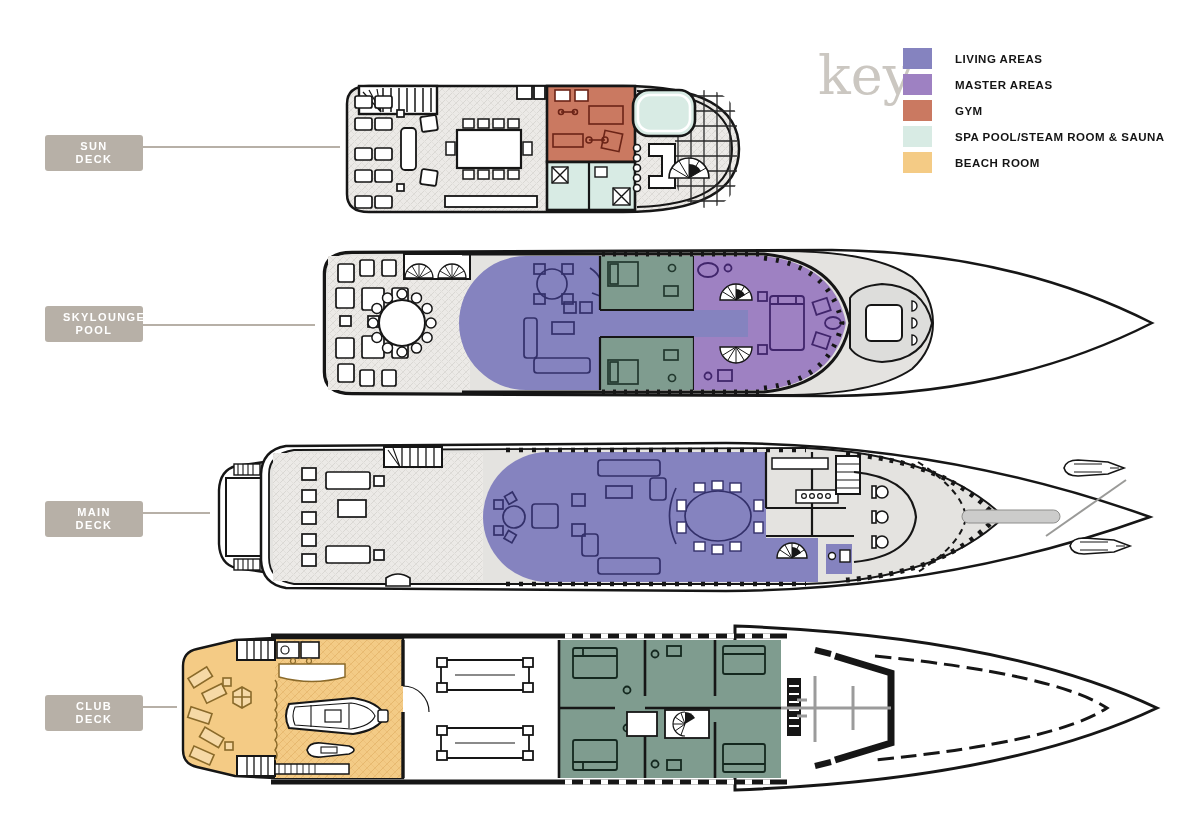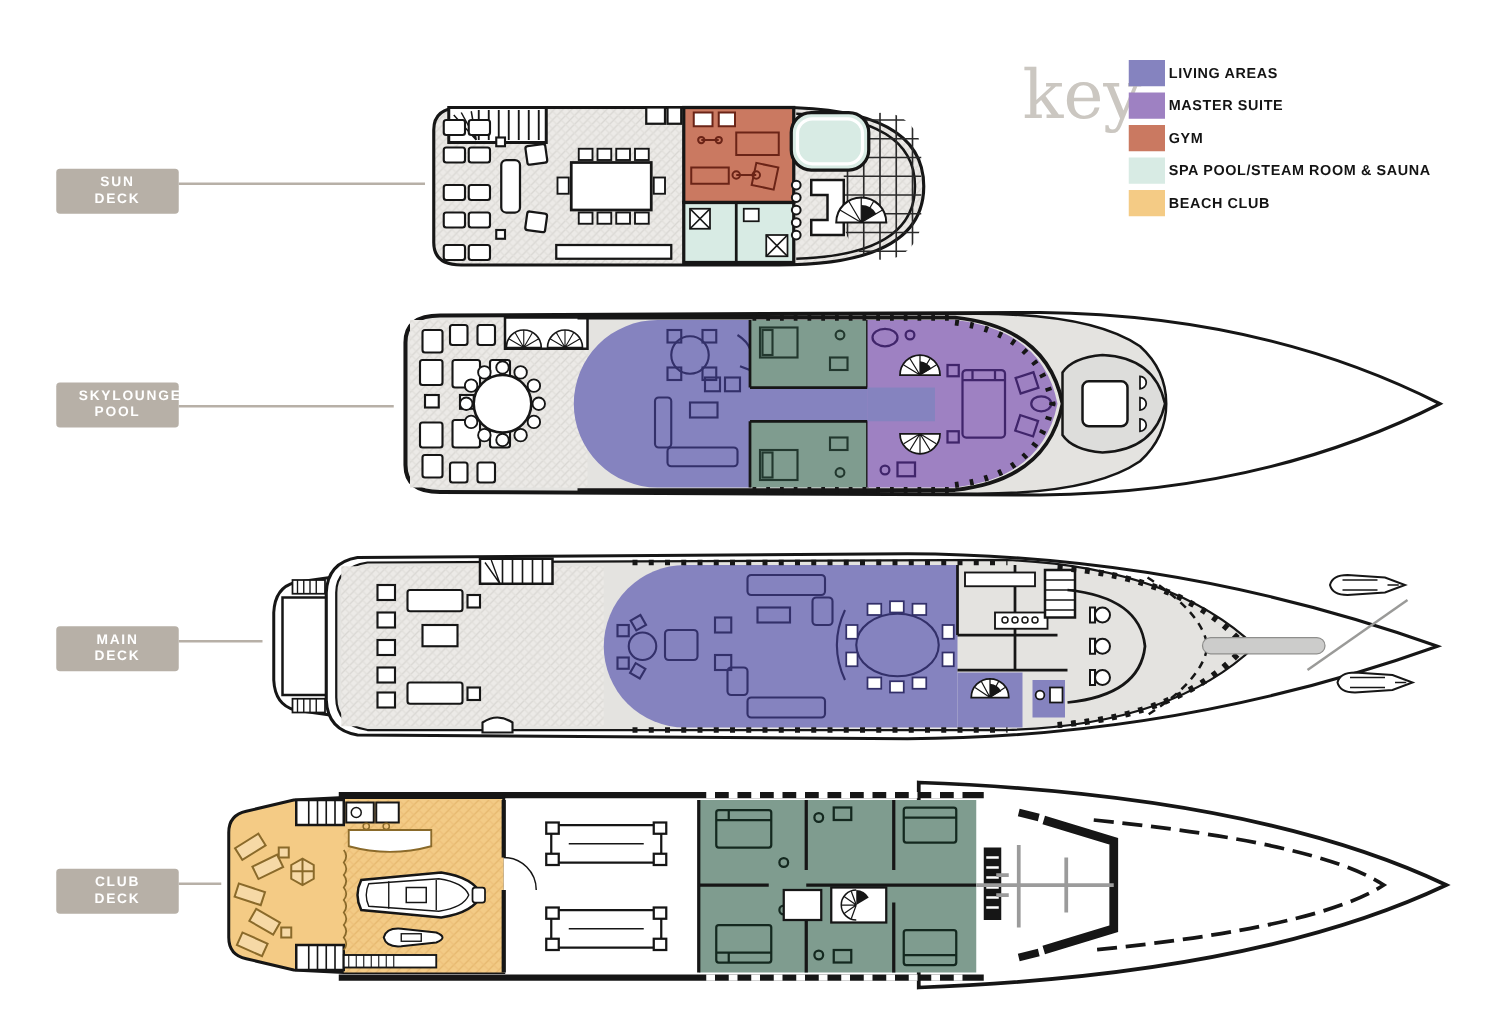--- a/index.html
+++ b/index.html
@@ -11,21 +11,21 @@
      padding:5px 18px;line-height:13px;box-sizing:border-box;}
   .connector{position:absolute;height:2px;background:var(--ui-connector,#b7b0a7);}
   .deck-svg{position:absolute;}
   #key{position:absolute;left:812px;top:44px;width:380px;}
   #key .key-title{position:absolute;left:6px;top:12px;
      font-family:"DejaVu Serif",serif;font-size:54px;line-height:40px;
      color:var(--ui-key_title,#cbc7c1);}
   #key .rows{position:absolute;left:91px;top:4px;display:flex;flex-direction:column;gap:5px;}
   #key .row{display:flex;align-items:center;height:21px;}
   #key .swatch{width:29px;height:21px;flex:0 0 29px;}
-  #key .lbl{margin-left:3px;font-size:11.5px;font-weight:bold;
+  #key .lbl{margin-left:23px;font-size:11.5px;font-weight:bold;
      letter-spacing:.5px;color:#141414;white-space:nowrap;}
   svg .hull{fill:#fff;stroke:var(--ui-hull_outline,#161616);stroke-width:2.5;}
 </style>
 </head>
 <body>
 
 <svg width="0" height="0" style="position:absolute" aria-hidden="true">
   <defs>
     <pattern id="hatch" width="7" height="7" patternUnits="userSpaceOnUse">
       <rect width="7" height="7" fill="#eceae7"></rect>
@@ -42,33 +42,33 @@
 
 <div id="key">
   <div class="key-title">key</div>
   <div class="rows">
     <div class="row">
       <span class="swatch" style="background-color: rgb(133, 131, 191);"></span>
       <span class="lbl">LIVING AREAS</span>
       </div>
     <div class="row">
       <span class="swatch" style="background-color: rgb(158, 129, 194);"></span>
-      <span class="lbl">MASTER SUITE</span>
+      <span class="lbl">MASTER AREAS</span>
       </div>
     <div class="row">
       <span class="swatch" style="background-color: rgb(202, 121, 97);"></span>
       <span class="lbl">GYM</span>
       </div>
     <div class="row">
       <span class="swatch" style="background-color: rgb(216, 235, 228);"></span>
       <span class="lbl">SPA POOL/STEAM ROOM &amp; SAUNA</span>
       </div>
     <div class="row">
       <span class="swatch" style="background-color: rgb(244, 203, 133);"></span>
-      <span class="lbl">BEACH CLUB</span>
+      <span class="lbl">BEACH ROOM</span>
       </div>
   </div>
 </div>
 
 <div class="deck-label" style="top:135px">SUN DECK</div>
 <div class="connector" style="left:143px;top:146px;width:197px"></div>
 
 <div class="deck-label" style="top:306px">SKYLOUNGE POOL</div>
 <div class="connector" style="left:143px;top:324px;width:172px"></div>
 

